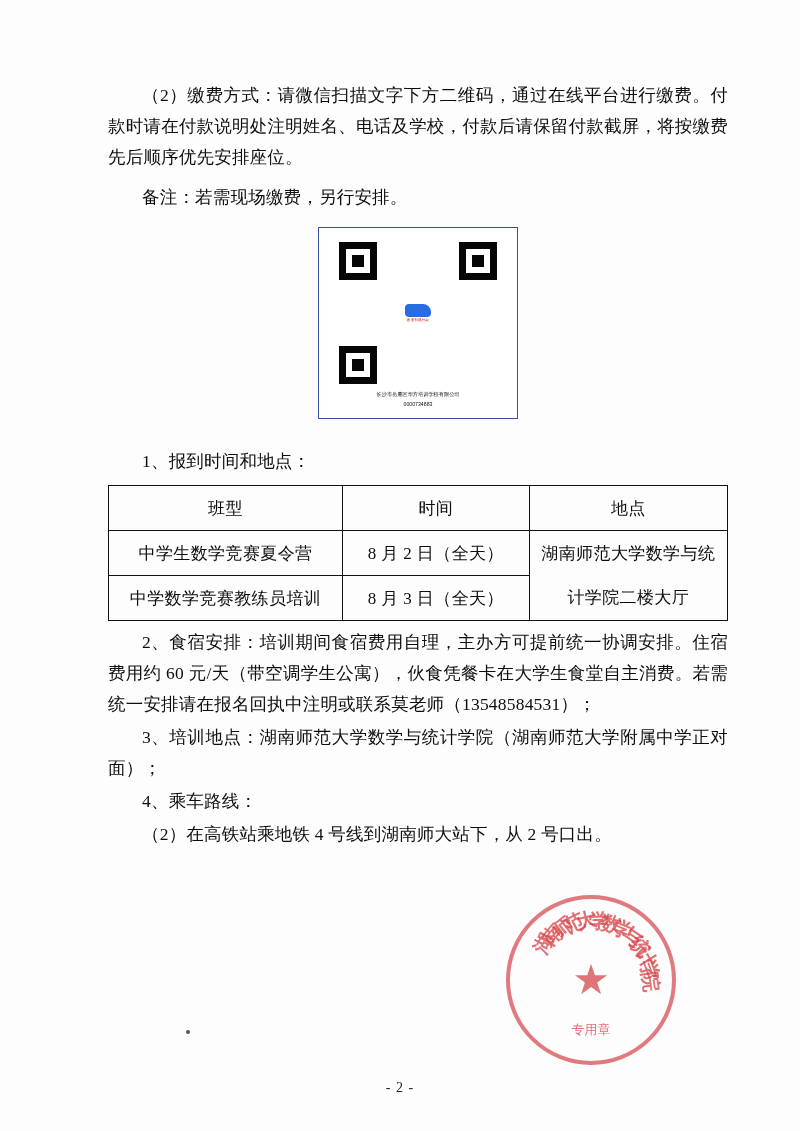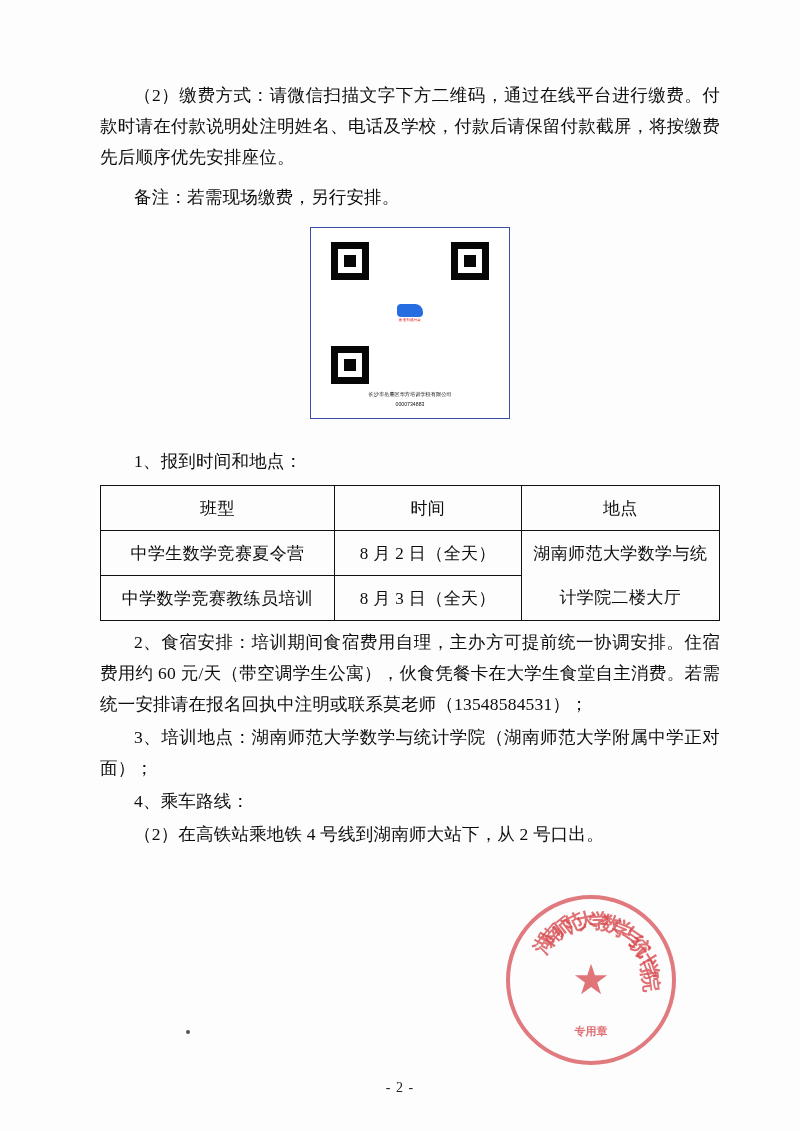--- a/index.html
+++ b/index.html
@@ -11,21 +11,21 @@
     position: relative;
     width: 800px;
     height: 1131px;
     background: #fdfdfd;
     font-family: "Liberation Serif", "DejaVu Serif", serif;
     color: #0d0d0d;
     overflow: hidden;
   }
   .body-wrap {
     position: absolute;
-    left: 100px;
+    left: 108px;
     top: 80px;
     width: 620px;
   }
   p.para {
     margin: 0 0 2px 0;
     font-size: 17.5px;
     line-height: 31px;
     text-align: justify;
     letter-spacing: 0.2px;
   }
@@ -219,24 +219,24 @@
     font-family: "Liberation Serif", serif;
     font-weight: bold;
     transform-origin: 0 0;
     white-space: nowrap;
   }
   .seal-sub {
     position: absolute;
     left: 50%;
     bottom: 22px;
     transform: translateX(-50%);
-    font-size: 11px;
+    font-size: 13px;
     color: rgba(206, 32, 39, 0.78);
     white-space: nowrap;
-    font-weight: bold;
+    font-weight: normal;
   }
 
   .dot-mark {
     position: absolute;
     left: 186px;
     top: 1030px;
     width: 4px;
     height: 4px;
     background: #555;
     border-radius: 50%;

